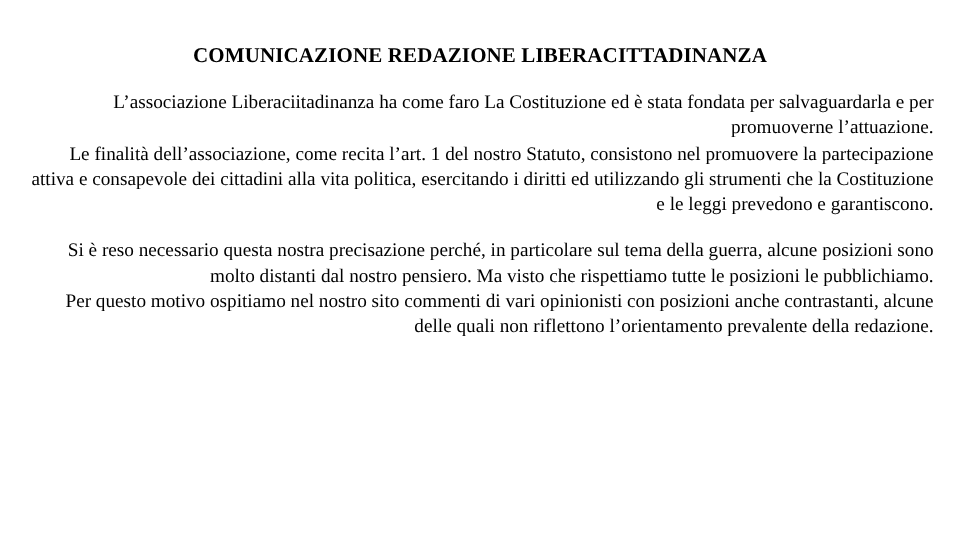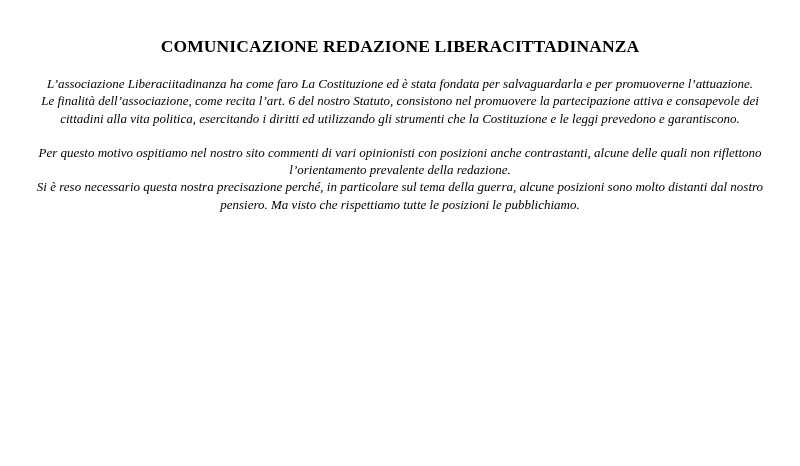--- a/index.html
+++ b/index.html
@@ -23,50 +23,49 @@
   }
   .doc-title {
     text-align: center;
     font-weight: bold;
     font-size: 17.5px;
     letter-spacing: 0.1px;
     margin: 8px 0 18px 0;
     line-height: 1.2;
   }
   .body-block {
-    font-size: 13px;
+    font-size: 16px;
     line-height: 1.33;
-    text-align: center;
-    font-style: italic;
+    text-align: right;
   }
   .para {
     margin: 0;
     padding: 0;
   }
   .spacer {
     height: 17px;
   }
 </style>
 </head>
 <body>
 
 <div class="page">
 
   <div class="doc-title">COMUNICAZIONE REDAZIONE LIBERACITTADINANZA</div>
 
   <div class="body-block">
 
     <p class="para">L’associazione Liberaciitadinanza ha come faro La Costituzione ed è stata fondata per salvaguardarla e per promuoverne l’attuazione.</p>
 
-    <p class="para">Le finalità dell’associazione, come recita l’art. 6 del nostro Statuto, consistono nel promuovere la partecipazione attiva e consapevole dei cittadini alla vita politica, esercitando i diritti ed utilizzando gli strumenti che la Costituzione e le leggi prevedono e garantiscono.</p>
+    <p class="para">Le finalità dell’associazione, come recita l’art. 1 del nostro Statuto, consistono nel promuovere la partecipazione attiva e consapevole dei cittadini alla vita politica, esercitando i diritti ed utilizzando gli strumenti che la Costituzione e le leggi prevedono e garantiscono.</p>
 
 
     <div class="spacer"></div>
 
+    <p class="para">Si è reso necessario questa nostra precisazione perché, in particolare sul tema della guerra, alcune posizioni sono  molto distanti dal nostro pensiero. Ma visto che rispettiamo tutte le posizioni le pubblichiamo.</p>
+
     <p class="para">Per questo motivo ospitiamo nel nostro sito commenti di vari opinionisti con posizioni anche contrastanti, alcune delle quali  non riflettono l’orientamento prevalente della redazione.</p>
-
-    <p class="para">Si è reso necessario questa nostra precisazione perché, in particolare sul tema della guerra, alcune posizioni sono  molto distanti dal nostro pensiero. Ma visto che rispettiamo tutte le posizioni le pubblichiamo.</p>
 
     <div class="spacer"></div>
 
 
   </div>
 </div>
 
 </body></html>

